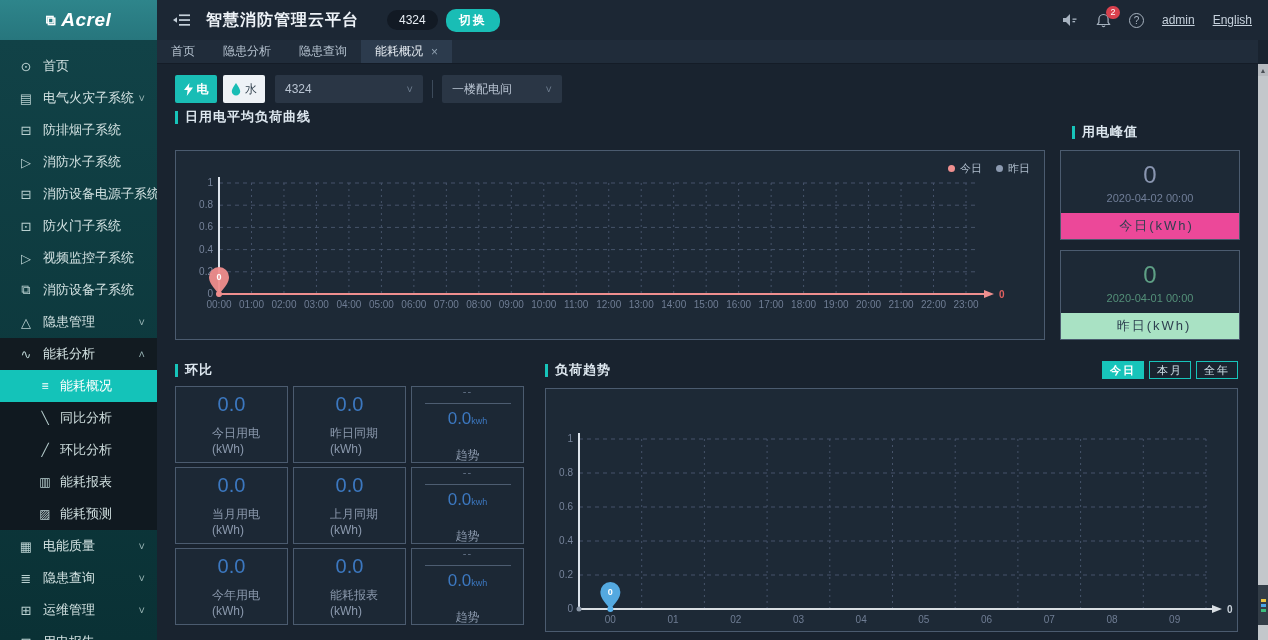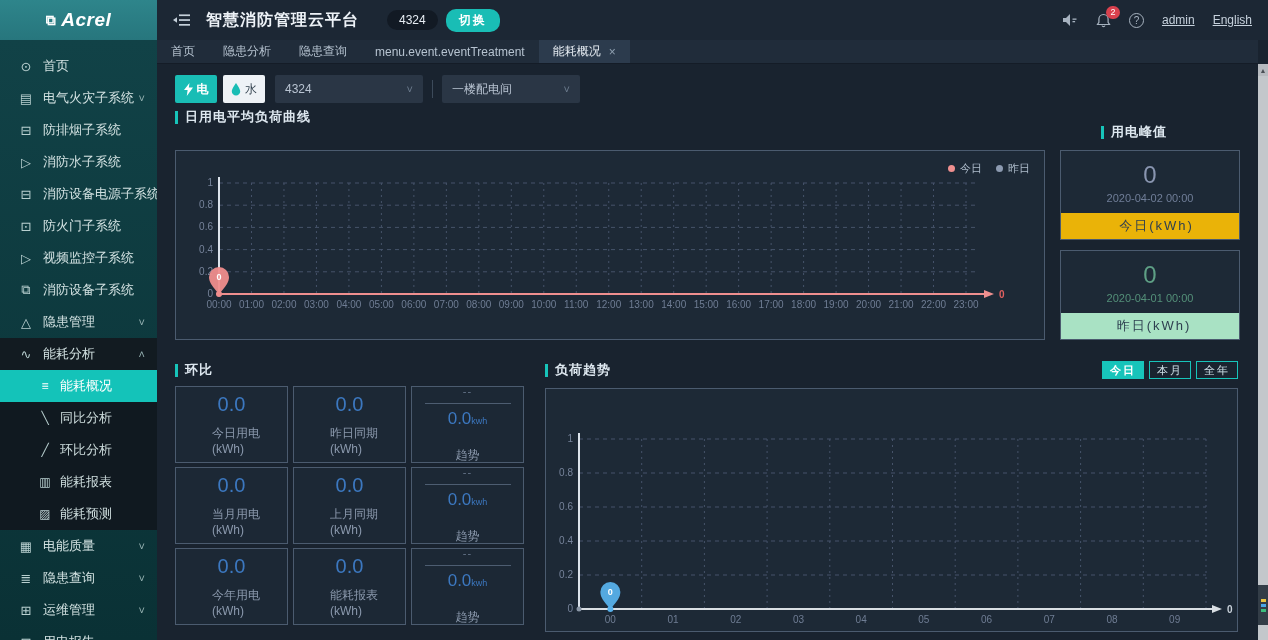--- a/index.html
+++ b/index.html
@@ -55,21 +55,21 @@
   #filter { position:absolute; left:18px; top:11px; display:flex; align-items:center; height:28px; }
   .fbtn { height:28px; width:42px; display:flex; align-items:center; justify-content:center; gap:4px;
     font-size:12px; border-radius:2px; cursor:pointer; }
   .fbtn.electric { background:#19bdb5; color:#fff; font-weight:bold; }
   .fbtn.water { background:#eef2f6; color:#33424f; margin-left:6px; }
   .select { height:28px; background:#2a3645; border-radius:2px; display:flex; align-items:center;
     padding:0 10px; font-size:12px; color:#b9c4d2; cursor:pointer; }
   .select .chev { margin-left:auto; color:#6d7c8e; font-size:11px; }
   .sel-station { width:148px; margin-left:10px; }
   .fdivider { width:1px; height:18px; background:#3c4a5a; margin:0 9px; }
-  .sel-room { width:138px;gap:20px; }
+  .sel-room { width:120px;gap:20px; }
 
   .section-title { position:absolute; font-size:13px; font-weight:bold; color:#dde7ef;
     display:flex; align-items:center; letter-spacing:1px; }
   .section-title::before { content:""; width:3px; height:13px; background:#17c4ba; margin-right:7px; }
 
   .panel { position:absolute; background:#1d2936; border:1px solid #4b5b6f; }
   #panel-daily { left:18px; top:86px; width:870px; height:190px; }
   #panel-trend { left:388px; top:324px; width:693px; height:244px; }
 
   #legend-daily { position:absolute; top:10px; right:14px; display:flex; gap:14px; }
@@ -246,23 +246,20 @@
 
 <div id="tabbar">
     <div class="tab">
       <span>首页</span>
     </div>
     <div class="tab">
       <span>隐患分析</span>
     </div>
     <div class="tab">
       <span>隐患查询</span>
-    </div>
-    <div class="tab">
-      <span>menu.event.eventTreatment</span>
     </div>
     <div class="tab active">
       <span>能耗概况</span>
       <span class="close">×</span>
     </div>
   </div>
 
 <div id="content">
 
   <div id="filter">
@@ -365,28 +362,28 @@
           <span class="legend-dot" style="background: rgb(239, 143, 143);"></span>
           <span>今日</span>
         </div>
         <div class="legend-item">
           <span class="legend-dot" style="background: rgb(140, 154, 176);"></span>
           <span>昨日</span>
         </div>
       </div>
   </div>
 
-  <div class="section-title" style="left:944px; top:59px;">用电峰值</div>
+  <div class="section-title" style="left:915px; top:59px;">用电峰值</div>
   <div id="peak-cards">
       <div class="peak-card">
         <div class="peak-top">
           <div class="peak-value" style="color: rgb(137, 149, 176);">0</div>
           <div class="peak-date" style="color: rgb(112, 126, 152); text-align: center;">2020-04-02 00:00</div>
         </div>
-        <div class="peak-footer" style="background: #eab308; padding-left: 13px;">今日(kWh)</div>
+        <div class="peak-footer" style="background: #ec4899; padding-left: 13px;">今日(kWh)</div>
       </div>
       <div class="peak-card">
         <div class="peak-top">
           <div class="peak-value" style="color: rgb(94, 159, 133);">0</div>
           <div class="peak-date" style="color: rgb(84, 144, 121);">2020-04-01 00:00</div>
         </div>
         <div class="peak-footer" style="background: rgb(169, 226, 196); padding-left: 8px;">昨日(kWh)</div>
       </div>
     </div>
 

